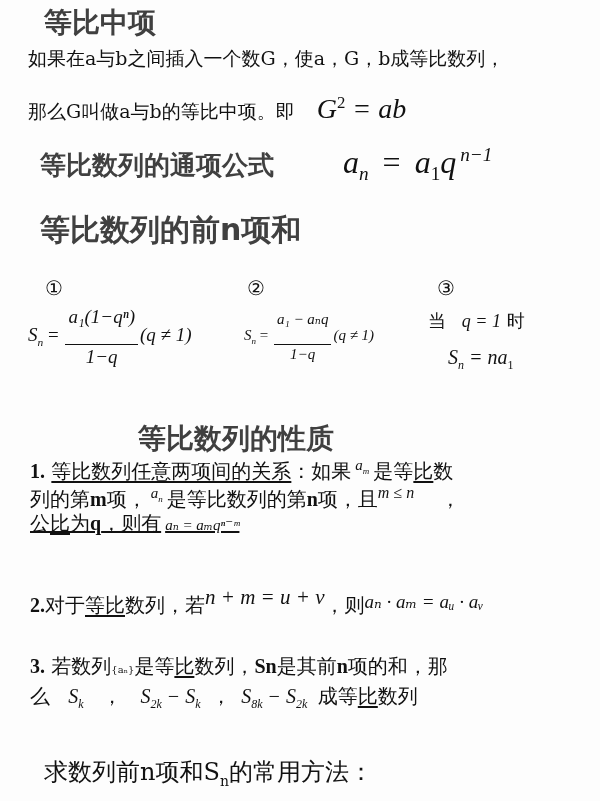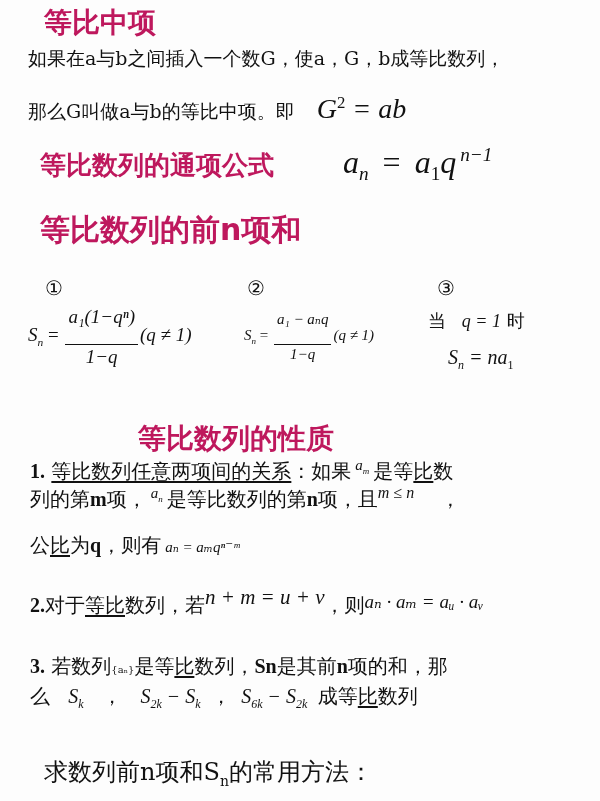--- a/index.html
+++ b/index.html
@@ -5,21 +5,21 @@
     html, body { margin: 0; padding: 0; }
     body {
       width: 600px; height: 801px; overflow: hidden; position: relative;
       background: #fdfdfd;
       font-family: "DejaVu Serif", "Liberation Serif", serif;
       color: #111;
     }
     .abs { position: absolute; white-space: nowrap; }
     .heading {
       font-family: "DejaVu Sans", "Liberation Sans", sans-serif;
-      font-weight: bold; color: #be185d; letter-spacing: 0px;
+      font-weight: bold; color: #404040; letter-spacing: 0px;
     }
     .body-text { font-size: 19px; }
     .math { font-family: "Liberation Serif", "DejaVu Serif", serif; font-style: italic; }
     .math .up { font-style: normal; }
     sub, sup { font-size: 0.6em; }
     .frac { display: inline-flex; flex-direction: column; align-items: center; vertical-align: middle; margin: 0 2px; }
     .frac .num { border-bottom: 1.4px solid #111; padding: 0 3px 16px; }
     .frac .den { padding: 1px 3px 0; }
     .u { text-decoration: underline; text-underline-offset: 3px; }
     b { font-family: "Liberation Serif", "DejaVu Serif", serif; }
@@ -69,37 +69,37 @@
 
 <div class="abs heading" style="left:138px;top:420px;font-size:28px;">等比数列的性质</div>
 
 <div class="abs body-text" style="left:30px;top:457px;font-size:20px;">
   <b>1.</b>
   <span class="u">等比数列任意两项间的关系</span><span>：如果</span><span class="math" style="font-size:15px;vertical-align:8px;margin:0 4px;"><span>a</span><sub>m</sub></span><span>是等</span><span class="u">比</span><span>数</span>
 </div>
 <div class="abs body-text" style="left:30px;top:484px;font-size:20px;">
   <span>列的第</span><b>m</b><span>项，</span><span class="math" style="font-size:15px;vertical-align:8px;margin:0 4px;"><span>a</span><sub>n</sub></span><span>是等比数列的第</span><b>n</b><span>项，且</span><span class="math" style="font-size:16px;vertical-align:8px;margin-right:26px;text-align:right;">m ≤ n</span><span>，</span>
 </div>
-<div class="abs body-text" style="left:30px;top:532px;font-size:20px;">
+<div class="abs body-text" style="left:30px;top:510px;font-size:20px;text-decoration:underline;">
   <span>公</span><span class="u">比</span><span>为</span><b>q</b><span>，则有</span><span class="math" style="font-size:15px;margin-left:4px;">aₙ = aₘqⁿ⁻ᵐ</span>
 </div>
 
 <div class="abs body-text" style="left:30px;top:585px;font-size:20px;">
   <b>2.</b><span>对于</span><span class="u">等比</span><span>数列，若</span><span class="math" style="font-size:21px;vertical-align:8px;">n + m = u + v</span><span>，则</span><span class="math" style="font-size:19px;vertical-align:4px;">aₙ · aₘ = aᵤ · aᵥ</span>
 </div>
 
 <div class="abs body-text" style="left:30px;top:653px;font-size:20px;">
   <b>3.</b>
   <span>若数列</span><span style="font-size:10px;">{aₙ}</span><span>是等</span><span class="u">比</span><span>数列，</span><b>Sn</b><span>是其前</span><b>n</b><span>项的和，那</span>
 </div>
 <div class="abs body-text" style="left:30px;top:683px;font-size:20px;">
   <span>么</span>
   <span class="math" style="margin-left:12px;"><span>S</span><sub>k</sub></span>
   <span style="margin:0 12px;">，</span>
   <span class="math"><span>S</span><sub>2k</sub><span> − S</span><sub>k</sub></span>
   <span style="margin:0 4px;">，</span>
-  <span class="math"><span>S</span><sub>6k</sub><span> − S</span><sub>2k</sub></span>
+  <span class="math"><span>S</span><sub>8k</sub><span> − S</span><sub>2k</sub></span>
   <span style="margin-left:4px;">成等</span><span class="u">比</span><span>数列</span>
 </div>
 
 <div class="abs" style="left:44px;top:756px;font-size:24px;">
   <span>求数列前n项和S</span><sub style="font-size:14px;">n</sub><span>的常用方法：</span>
 </div>
 
 </body></html>

